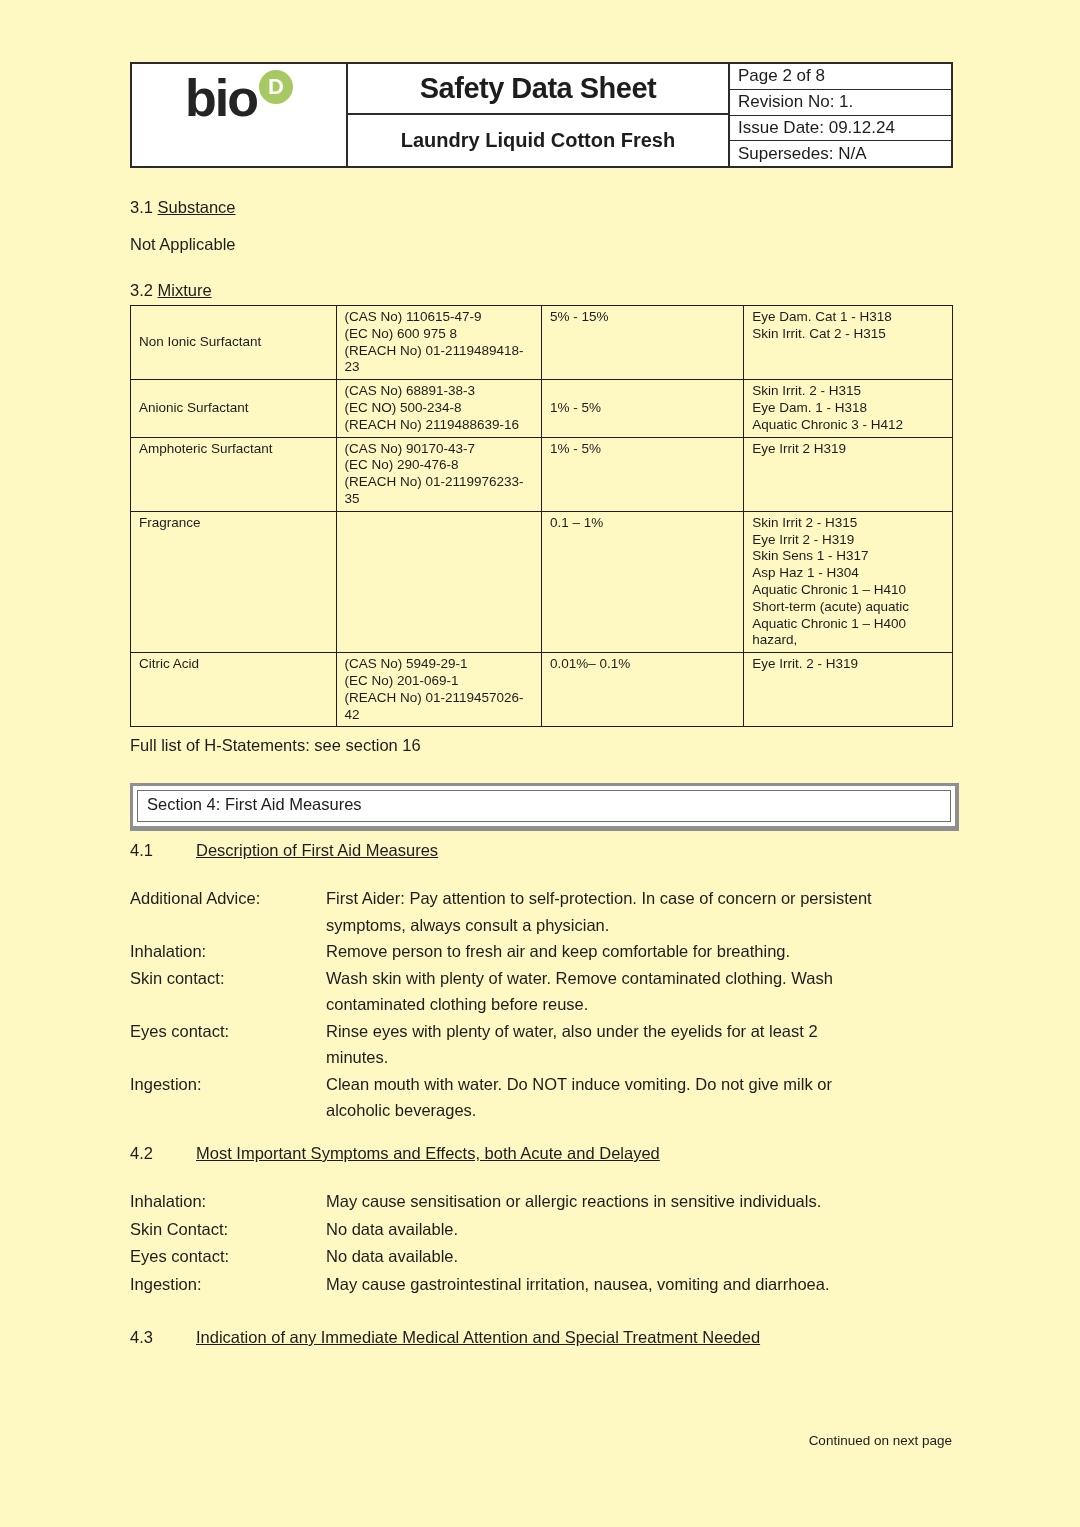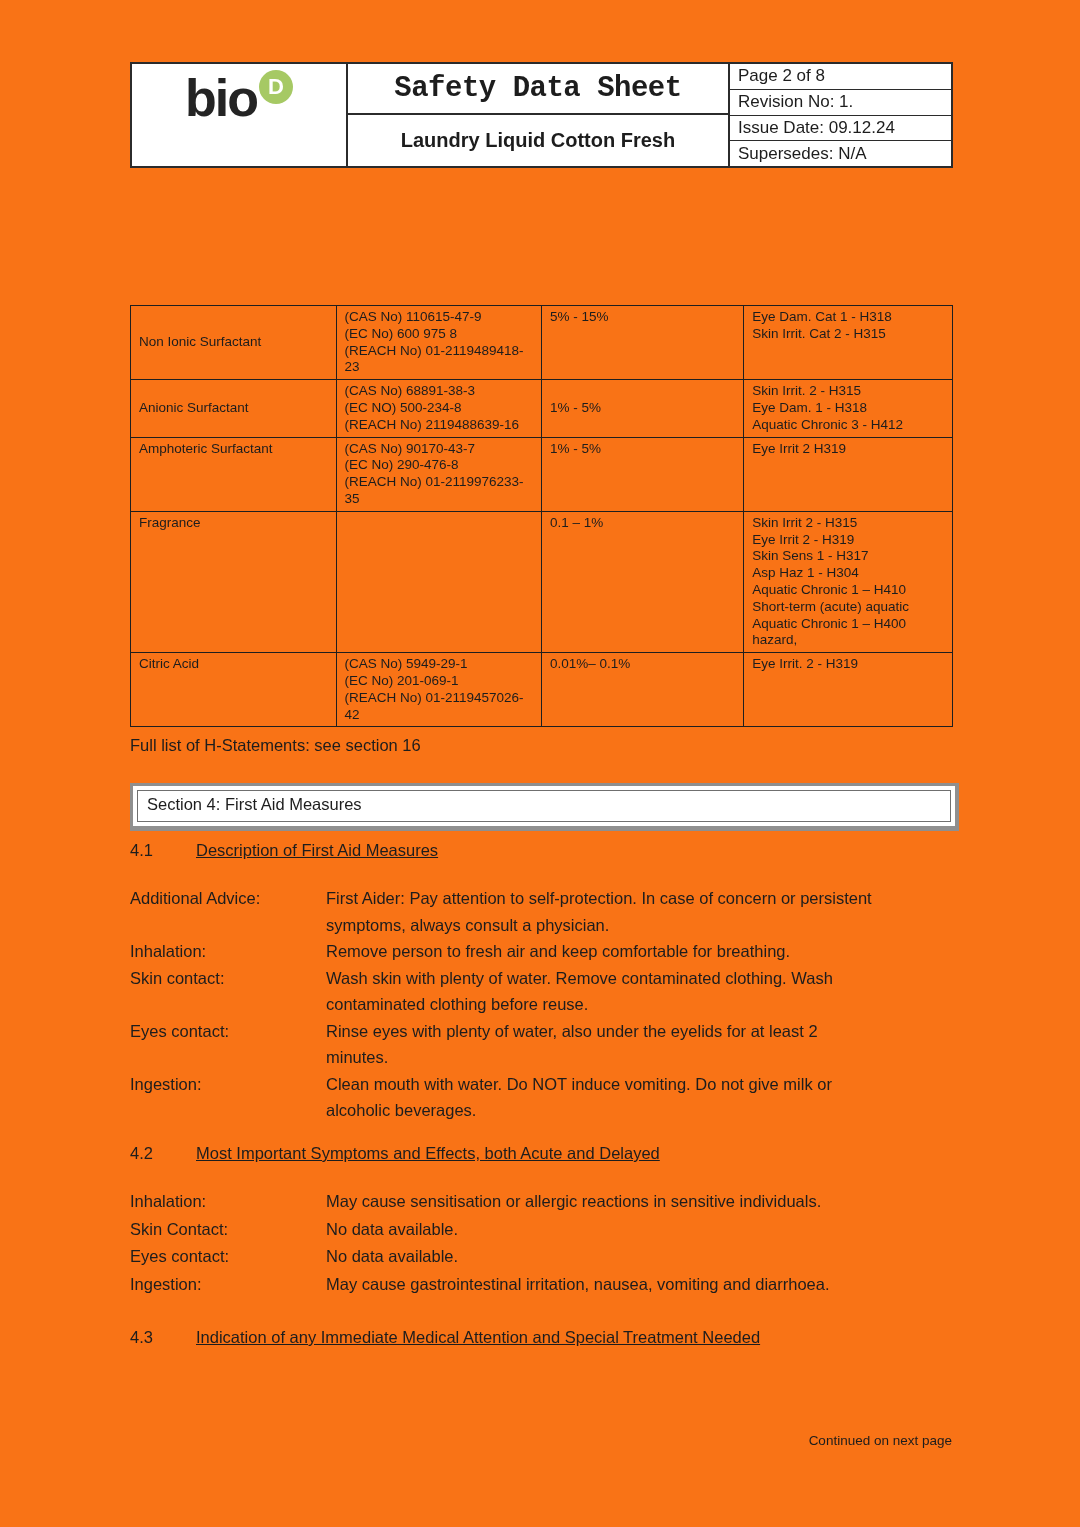--- a/index.html
+++ b/index.html
@@ -1,33 +1,33 @@
 <!DOCTYPE html>
 <html><head>
 <meta charset="utf-8">
 <style>
   * { margin:0; padding:0; box-sizing:border-box; }
   html,body { background:#ffffff; }
   .page {
-    position:relative; width:1080px; height:1527px; background:#f97316;
+    position:relative; width:1080px; height:1527px; background:#fef9c3;
     font-family:"Liberation Sans", sans-serif; color:#1d1d1d; overflow:hidden;
   }
   
   .hdr { position:absolute; left:130px; top:62px; width:823px; height:106px;
          display:flex; border:2px solid #2b2b2b; background:#fff; }
   .hdr-logo { width:216px; border-right:2px solid #2b2b2b;
               display:flex; justify-content:center; align-items:flex-start; padding-top:10px; }
   .logo { position:relative; display:flex; align-items:flex-start; }
   .logo-text { font-size:52px; font-weight:bold; color:#242424; letter-spacing:-2px; line-height:0.95; }
   .logo-badge { width:34px; height:34px; border-radius:50%; background:#a6c964;
                 color:#ffffff; font-weight:bold; font-size:22px;
                 display:flex; align-items:center; justify-content:center; margin:-4px 0 0 2px; }
   .hdr-mid { width:382px; border-right:2px solid #2b2b2b; display:flex; flex-direction:column; }
   .hdr-title { height:51px; border-bottom:2px solid #2b2b2b; display:flex;
-               align-items:center; justify-content:center; font-weight:bold; font-size:29px; letter-spacing:-0.5px;font-family:Liberation Mono, monospace; }
+               align-items:center; justify-content:center; font-weight:bold; font-size:29px; letter-spacing:-0.5px; }
   .hdr-sub { flex:1; display:flex; align-items:center; justify-content:center;
              font-weight:bold; font-size:20px; }
   .hdr-meta { flex:1; display:flex; flex-direction:column; font-size:17px; }
   .hdr-meta-row { flex:1; display:flex; align-items:center; padding-left:8px;
                   border-bottom:1.5px solid #2b2b2b; }
   .hdr-meta-row:last-child { border-bottom:none; }
   
   .s3 { position:absolute; left:130px; top:193px; font-size:16.5px; }
   .s3-line { margin-bottom:9px; line-height:28px; }
   .u { text-decoration:underline; }
@@ -71,20 +71,32 @@
       <div class="hdr-sub">Laundry Liquid Cotton Fresh</div>
     </div>
     <div class="hdr-meta">
       <div class="hdr-meta-row">Page 2 of 8</div>
       <div class="hdr-meta-row">Revision No: 1.</div>
       <div class="hdr-meta-row">Issue Date: 09.12.24</div>
       <div class="hdr-meta-row">Supersedes: N/A</div>
     </div>
   </div>
 
+  <div class="s3">
+    <div class="s3-line">
+      <span>3.1</span>
+      <span class="u">Substance</span>
+    </div>
+    <div class="s3-line">Not Applicable</div>
+    <div class="gap"></div>
+    <div class="s3-line">
+      <span>3.2</span>
+      <span class="u">Mixture</span>
+    </div>
+  </div>
 
   <table class="mix">
     <colgroup>
         <col style="width:25%">
         <col style="width:25%">
         <col style="width:24.6%">
         <col style="width:25.4%">
       </colgroup>
     <tbody>
     <tr>

